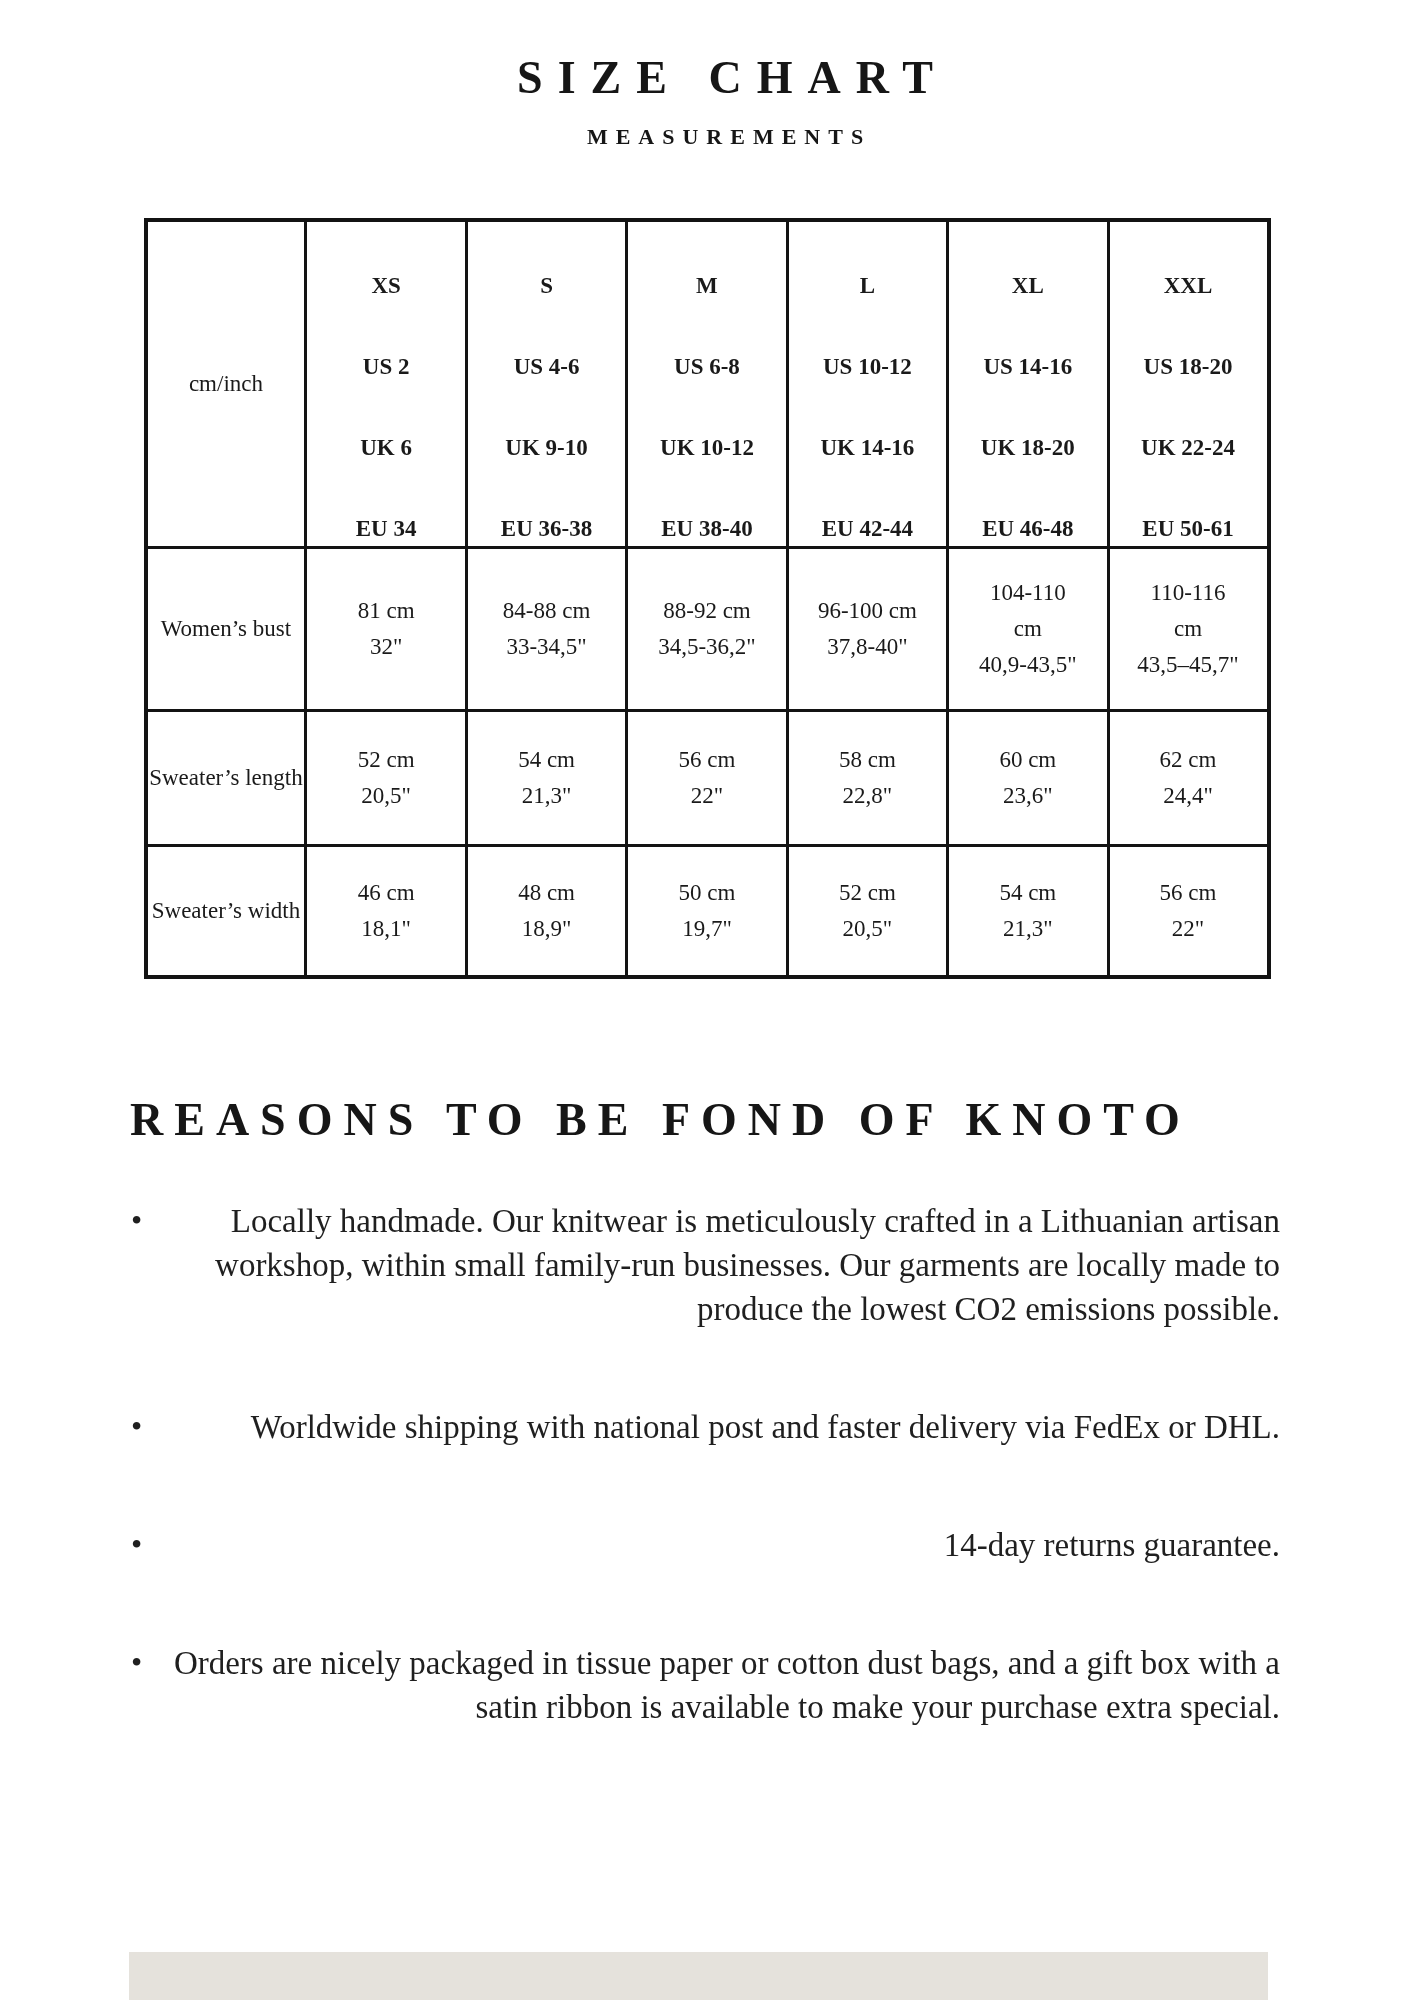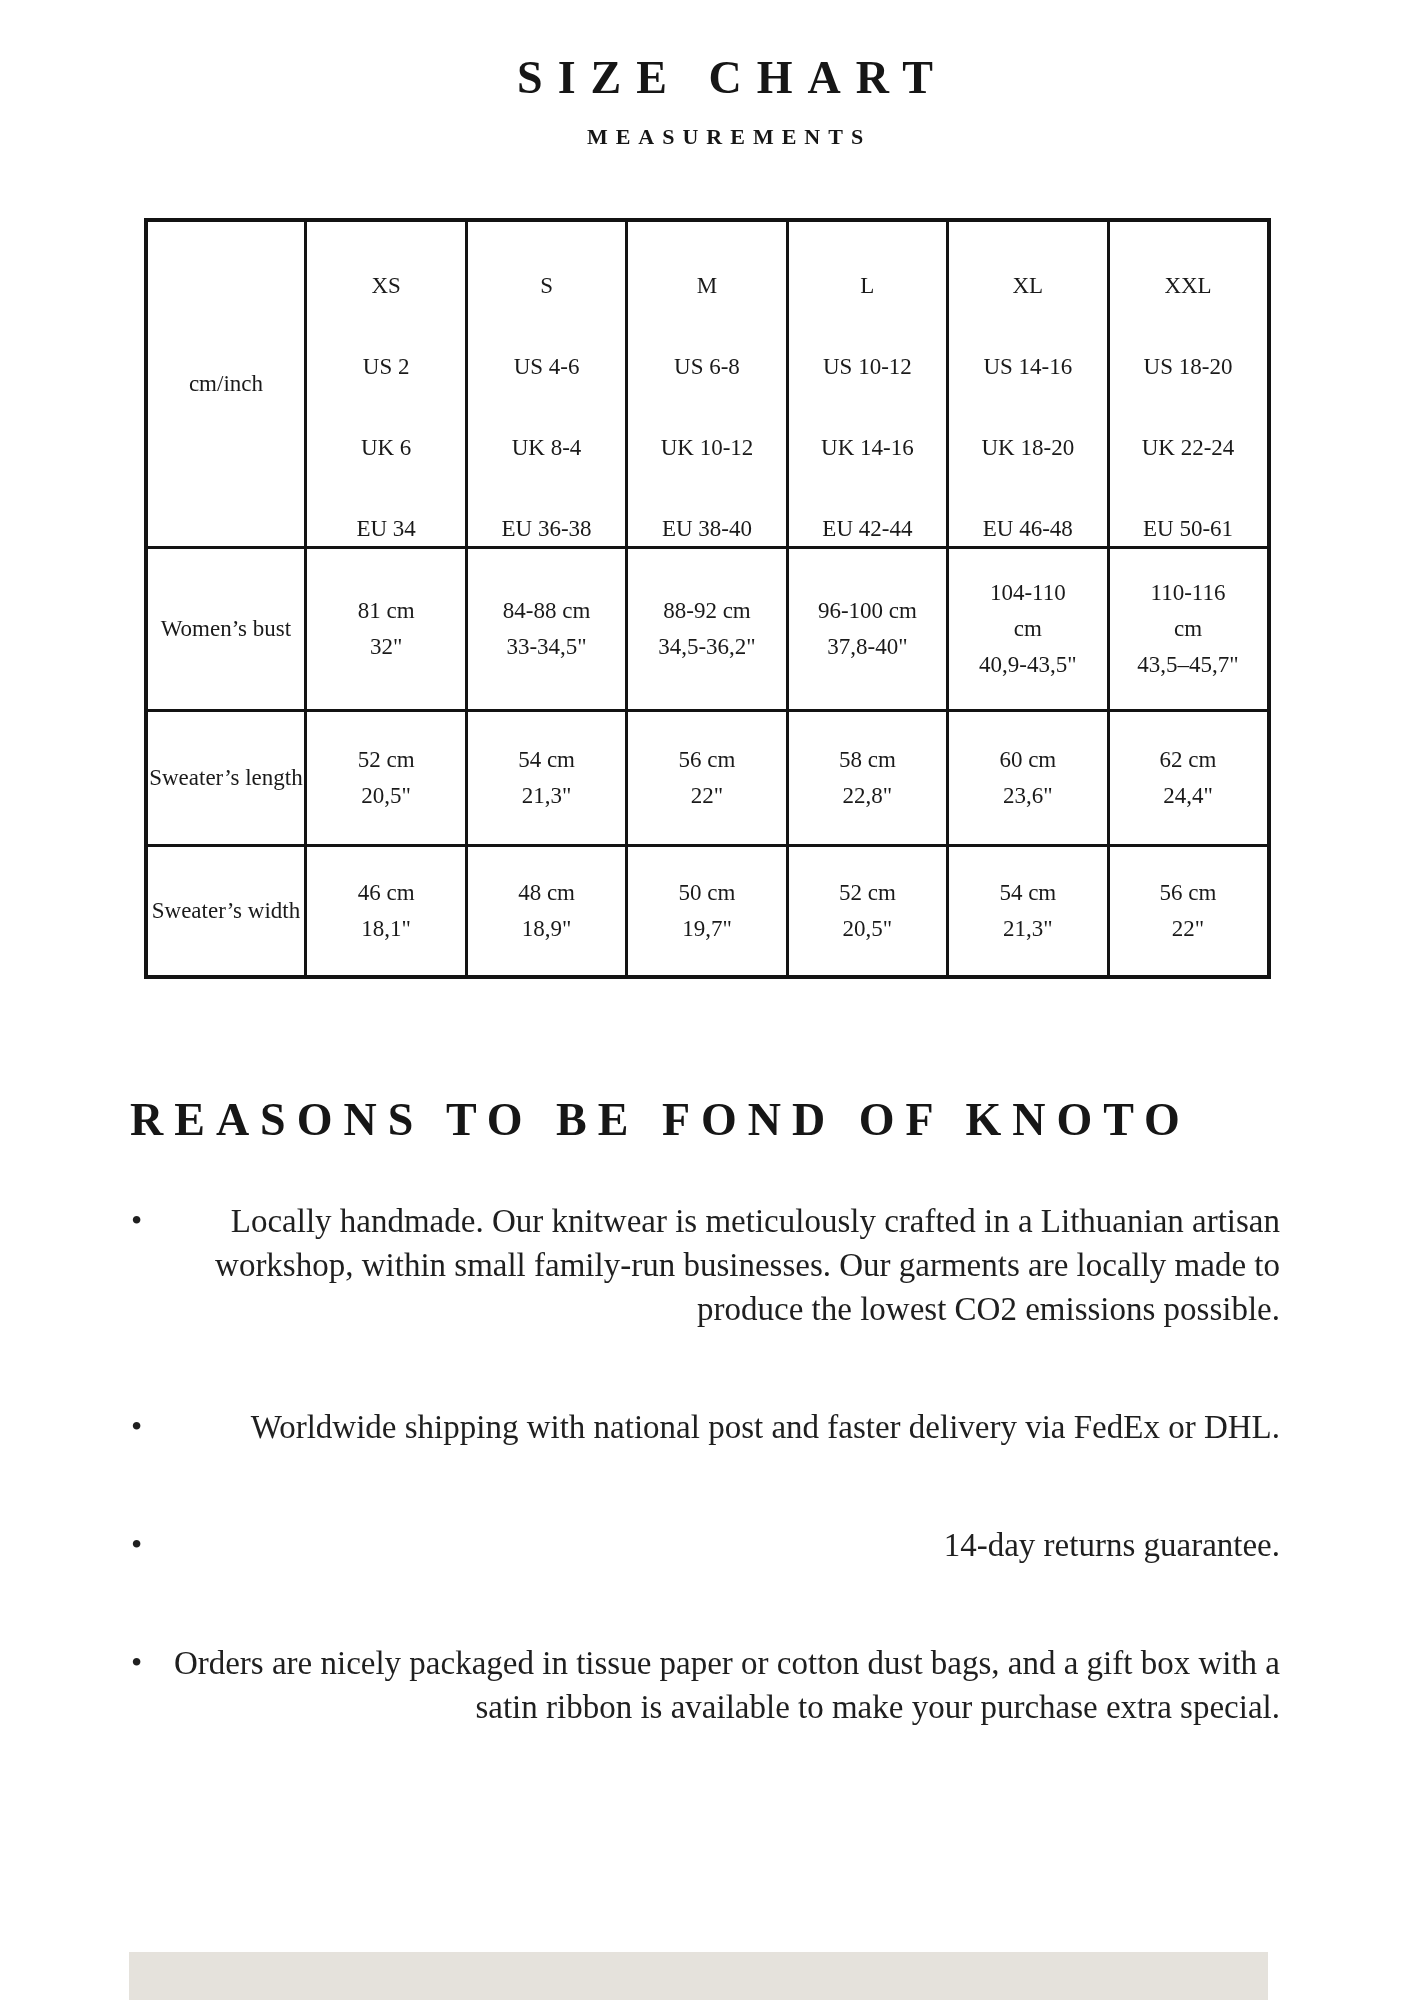--- a/index.html
+++ b/index.html
@@ -49,21 +49,21 @@
     font-size: 23px;
     font-weight: 400;
     color: #1a1a1a;
     background: #ffffff;
   }
   .row-header  { height: 201px; }
   .row-bust    { height: 163px; }
   .row-length  { height: 135px; }
   .row-width   { height: 131px; }
 
-  .hl { display: block; line-height: 34px; font-weight: 400; margin-top: 47px; }
+  .hl { display: block; line-height: 34px; font-weight: 700; margin-top: 47px; }
   .unit-cell { font-weight: 400; }
   .row-label { font-weight: 700; line-height: 34px; padding: 0 12px; }
   .cl { display: block; line-height: 36px; }
   .narrow .cm-line { max-width: 100px; margin: 0 auto; }
 
   
   .reasons { margin: 112px 100px 0 130px; }
   .reasons-heading {
     font-size: 46px;
     font-weight: 700;
@@ -119,21 +119,21 @@
     <th class="unit-cell">cm/inch</th>
     <th>
       <span class="hl">XS</span>
       <span class="hl">US 2</span>
       <span class="hl">UK 6</span>
       <span class="hl">EU 34</span>
     </th>
     <th>
       <span class="hl">S</span>
       <span class="hl">US 4-6</span>
-      <span class="hl">UK 8-4</span>
+      <span class="hl">UK 9-10</span>
       <span class="hl">EU 36-38</span>
     </th>
     <th>
       <span class="hl">M</span>
       <span class="hl">US 6-8</span>
       <span class="hl">UK 10-12</span>
       <span class="hl">EU 38-40</span>
     </th>
     <th>
       <span class="hl">L</span>

